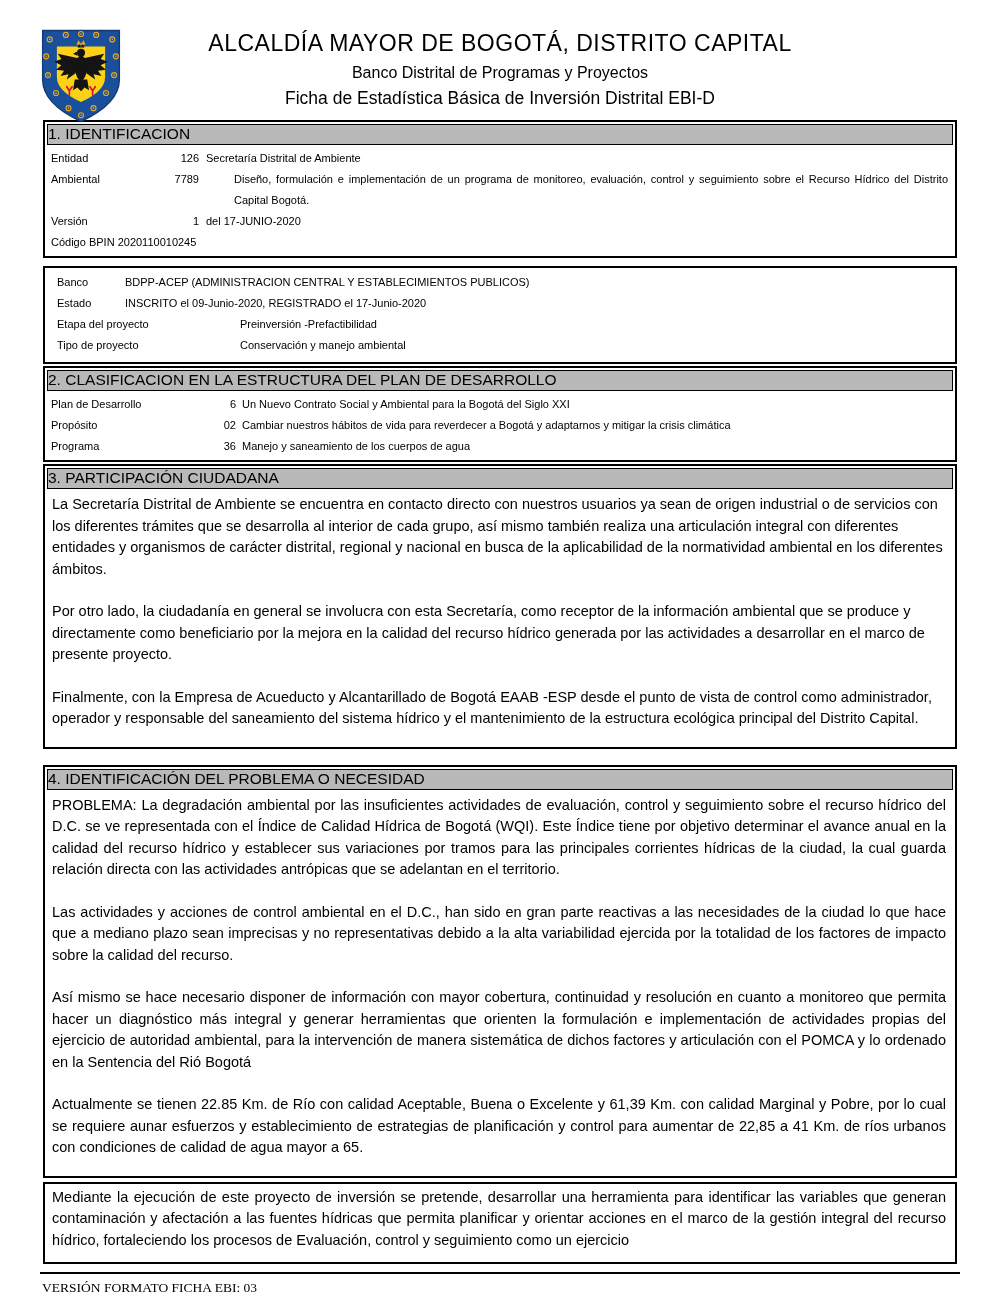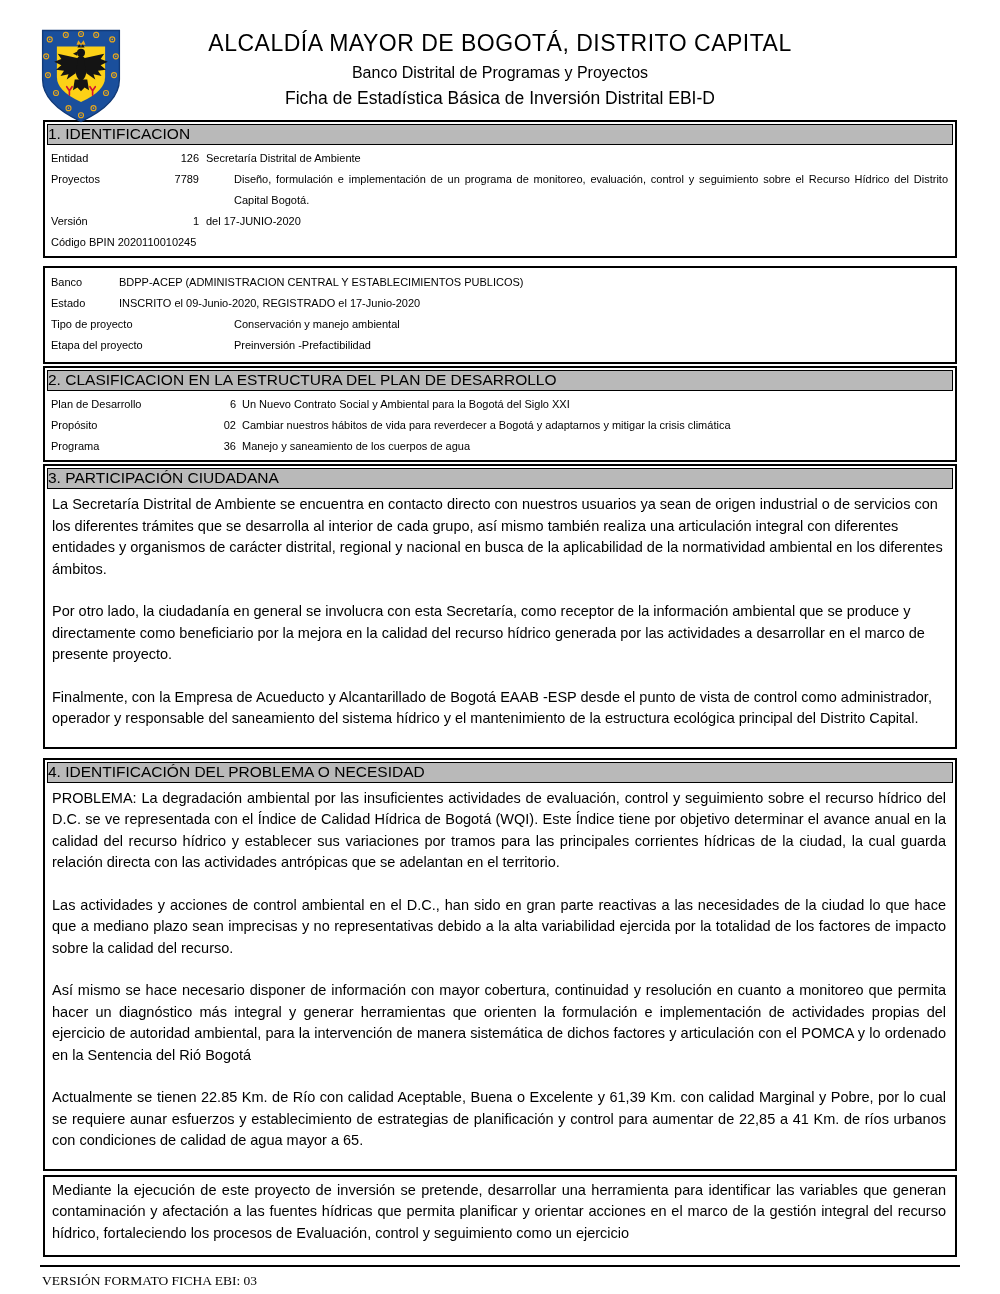--- a/index.html
+++ b/index.html
@@ -9,21 +9,21 @@
   }
   
   .doc-header{padding-top:30px;text-align:center;}
   .logo-wrap{position:absolute;left:36px;top:26px;width:90px;height:100px;}
   .title1{font-size:23px;letter-spacing:0.5px;}
   .title2{font-size:16px;margin-top:7px;}
   .title3{font-size:17.5px;margin-top:6px;}
   
   .content{margin:11px 43px 0 43px;}
   .box{border:2px solid #000;background:#fff;}
-  .mb8{margin-bottom:8px;} .mb2{margin-bottom:2px;} .mb9{margin-bottom:9px;} .mb4{margin-bottom:4px;}
+  .mb8{margin-bottom:8px;} .mb2{margin-bottom:2px;} .mb9{margin-bottom:16px;} .mb4{margin-bottom:4px;}
   .bar{
     margin:2px;border:1px solid #000;background:#b9b9b9;
     font-size:15.5px;line-height:18px;padding:0 0 1px 0;
   }
   .kv{padding:1px 7px 3px 6px;}
   .kvrow{display:flex;line-height:21px;font-size:11px;}
   .c1{flex:0 0 108px;}
   .c2{flex:0 0 40px;text-align:right;}
   .c3{flex:1;margin-left:7px;}
   .c1b{flex:0 0 130px;}
@@ -109,52 +109,52 @@
 
     <div class="box mb8">
       <div class="bar">1. IDENTIFICACION</div>
       <div class="kv">
         <div class="kvrow">
           <span class="c1">Entidad</span>
           <span class="c2">126</span>
           <span class="c3">Secretaría Distrital de Ambiente</span>
         </div>
         <div class="kvrow">
-          <span class="c1">Proyectos</span>
+          <span class="c1">Ambiental</span>
           <span class="c2">7789</span>
           <span class="c3 just">Diseño, formulación e implementación de un programa de monitoreo, evaluación, control y seguimiento sobre el Recurso Hídrico del Distrito Capital Bogotá.</span>
         </div>
         <div class="kvrow">
           <span class="c1">Versión</span>
           <span class="c2">1</span>
           <span class="c3">del 17-JUNIO-2020</span>
         </div>
         <div class="kvrow">
           <span>Código BPIN 2020110010245</span>
         </div>
       </div>
     </div>
 
     <div class="box mb2">
-      <div class="kv" style="padding:4px 7px 6px 6px;">
+      <div class="kv" style="padding:4px 7px 6px 12px;">
         <div class="kvrow">
           <span class="lblB">Banco</span>
           <span class="valB">BDPP-ACEP (ADMINISTRACION CENTRAL Y ESTABLECIMIENTOS PUBLICOS)</span>
         </div>
         <div class="kvrow">
           <span class="lblB">Estado</span>
           <span class="valB">INSCRITO el 09-Junio-2020, REGISTRADO el 17-Junio-2020</span>
         </div>
         <div class="kvrow">
+          <span class="lblT">Etapa del proyecto</span>
+          <span class="valB">Preinversión -Prefactibilidad</span>
+        </div>
+        <div class="kvrow">
           <span class="lblT">Tipo de proyecto</span>
           <span class="valB">Conservación y manejo ambiental</span>
-        </div>
-        <div class="kvrow">
-          <span class="lblT">Etapa del proyecto</span>
-          <span class="valB">Preinversión -Prefactibilidad</span>
         </div>
       </div>
     </div>
 
     <div class="box mb2">
       <div class="bar">2. CLASIFICACION EN LA ESTRUCTURA DEL PLAN DE DESARROLLO</div>
       <div class="kv">
         <div class="kvrow">
           <span class="c1b">Plan de Desarrollo</span>
           <span class="c2b">6</span>

